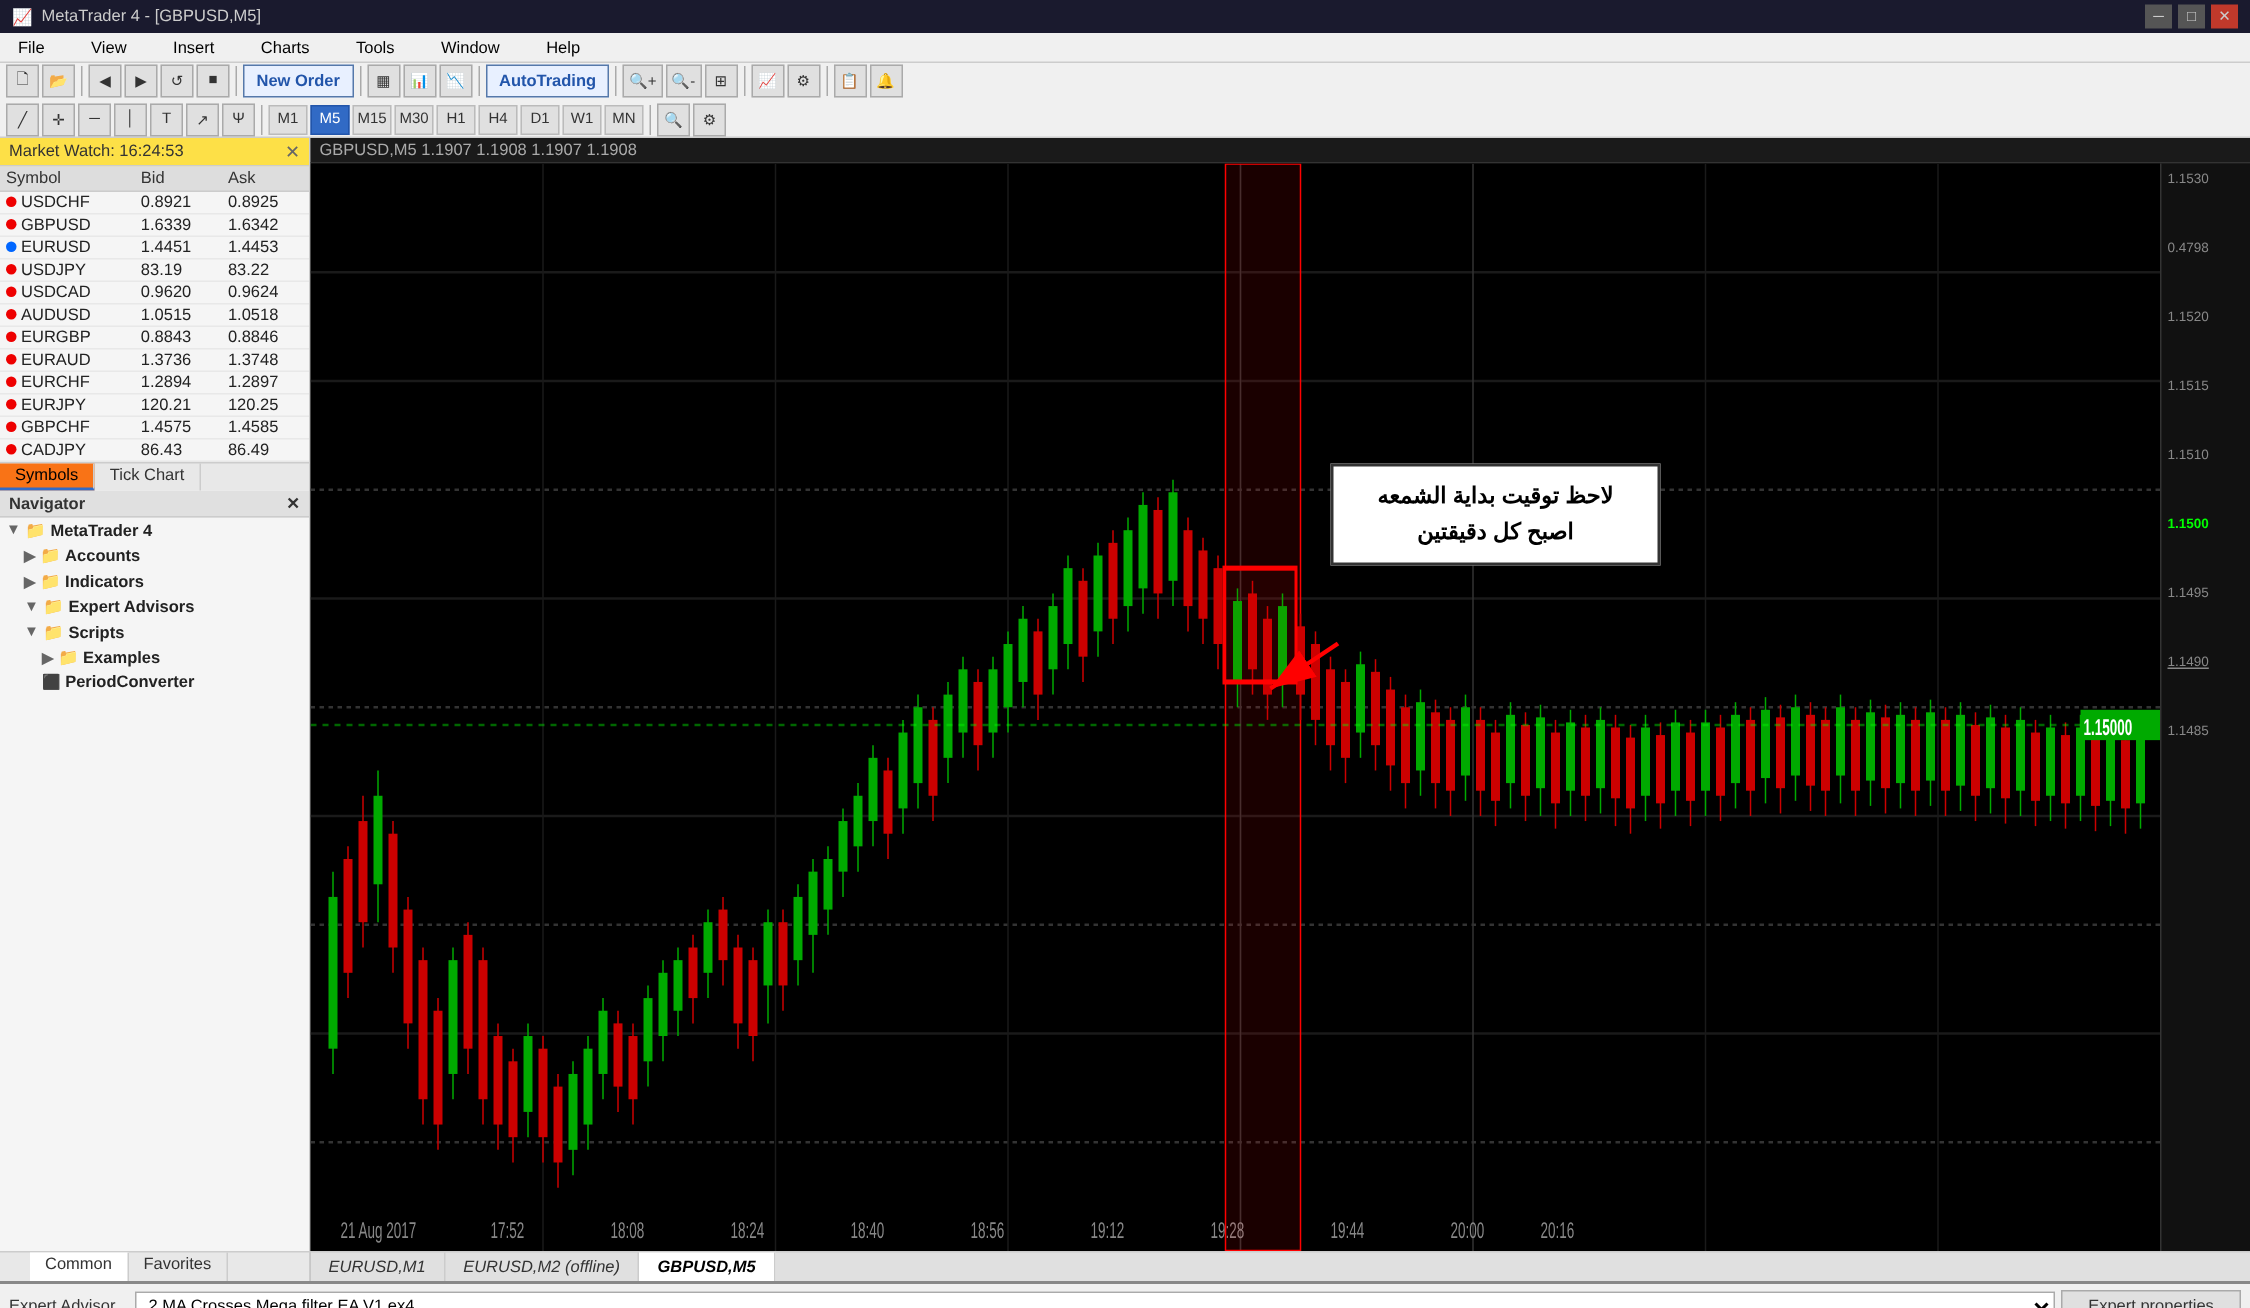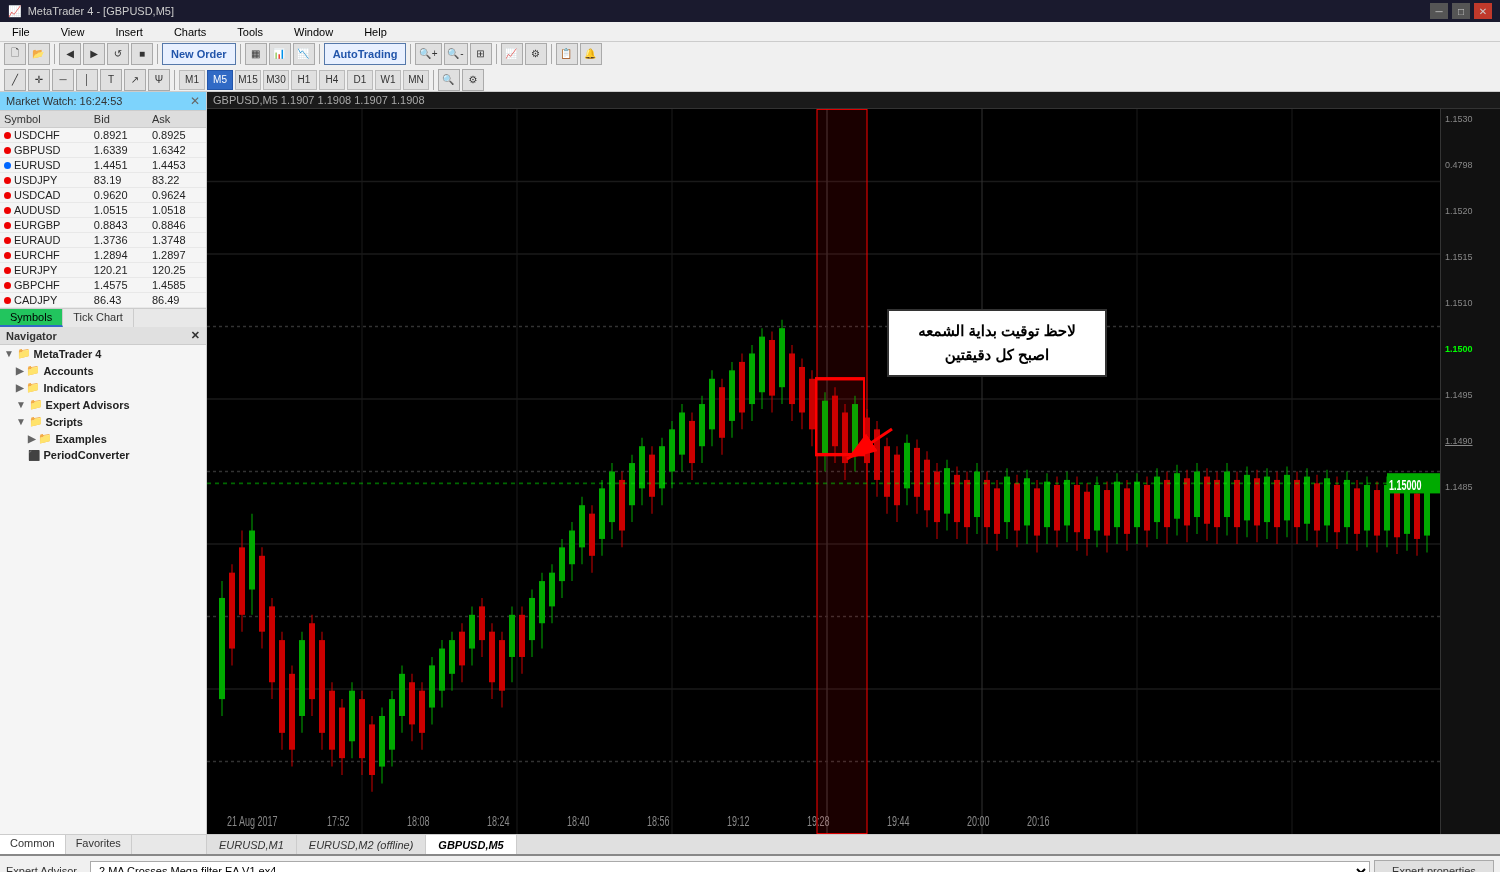--- a/index.html
+++ b/index.html
@@ -26,41 +26,41 @@
     .timeframe-btn.active { background: #316ac5; color: #fff; border-color: #2255aa; }
 
     
     .main-layout { display: flex; height: calc(872px - 22px - 20px - 50px - 18px); }
 
     
     .left-panel { width: 207px; background: #f5f5f5; border-right: 1px solid #ccc; display: flex; flex-direction: column; }
 
     
     .market-watch { flex: 0 0 auto; }
-    .panel-header { background: #7dd3fc; border-bottom: 1px solid #ccc; padding: 2px 6px; font-size: 11px; color: #333; display: flex; align-items: center; justify-content: space-between; }
+    .panel-header { background: #fde047; border-bottom: 1px solid #ccc; padding: 2px 6px; font-size: 11px; color: #333; display: flex; align-items: center; justify-content: space-between; }
     .panel-header .close-x { cursor: pointer; color: #666; font-size: 12px; }
     .mw-table { width: 100%; border-collapse: collapse; font-size: 11px; padding-left: 48px; }
     .mw-table th { background: #ddd; color: #333; padding: 2px 4px; text-align: left; border-bottom: 1px solid #ccc; font-weight: normal; }
     .mw-table td { padding: 1px 4px; border-bottom: 1px solid #e8e8e8; color: #222; }
     .panel-tabs { display: flex; border-top: 1px solid #ccc; background: #e8e8e8; }
     .panel-tab { padding: 2px 10px; cursor: pointer; font-size: 11px; color: #333; border-right: 1px solid #ccc; }
-    .panel-tab.active { background: #22c55e; border-bottom: 2px solid #316ac5; color: #000; }
+    .panel-tab.active { background: #f97316; border-bottom: 2px solid #316ac5; color: #000; }
 
     
     .navigator { flex: 1; overflow-y: auto; font-weight: bold; }
     .nav-header { background: #e0e0e0; border-bottom: 1px solid #ccc; padding: 2px 6px; font-size: 11px; color: #333; display: flex; align-items: center; justify-content: space-between; }
     .nav-tree { font-size: 11px; }
     .nav-item { padding: 2px 4px; display: flex; align-items: center; gap: 3px; cursor: pointer; color: #222; }
     .nav-item.indent1 { padding-left: 16px; }
     .nav-item.indent2 { padding-left: 28px; }
     .tree-icon { font-size: 10px; color: #666; }
     .folder-icon { color: #e8b800; }
 
     
-    .left-bottom-tabs { display: flex; background: #e8e8e8; border-top: 1px solid #ccc; height: 20px; }
+    .left-bottom-tabs { display: flex; background: #e8e8e8; border-top: 1px solid #ccc; height: 20px; padding-left: 20px; }
     .left-bottom-tab { padding: 2px 10px; cursor: pointer; font-size: 11px; color: #333; border-right: 1px solid #ccc; }
     .left-bottom-tab.active { background: #fff; }
     .chart-header { background: #1a1a1a; padding: 2px 6px; font-size: 11px; color: #aaa; border-bottom: 1px solid #333; }
     .chart-canvas { flex: 1; position: relative; background: #000; overflow: hidden; }
 
     
     .chart-svg { width: 100%; height: 100%; }
 
     
     .chart-tabs { display: flex; background: #e0e0e0; border-top: 1px solid #ccc; height: 20px; align-items: center; font-style: italic; }

